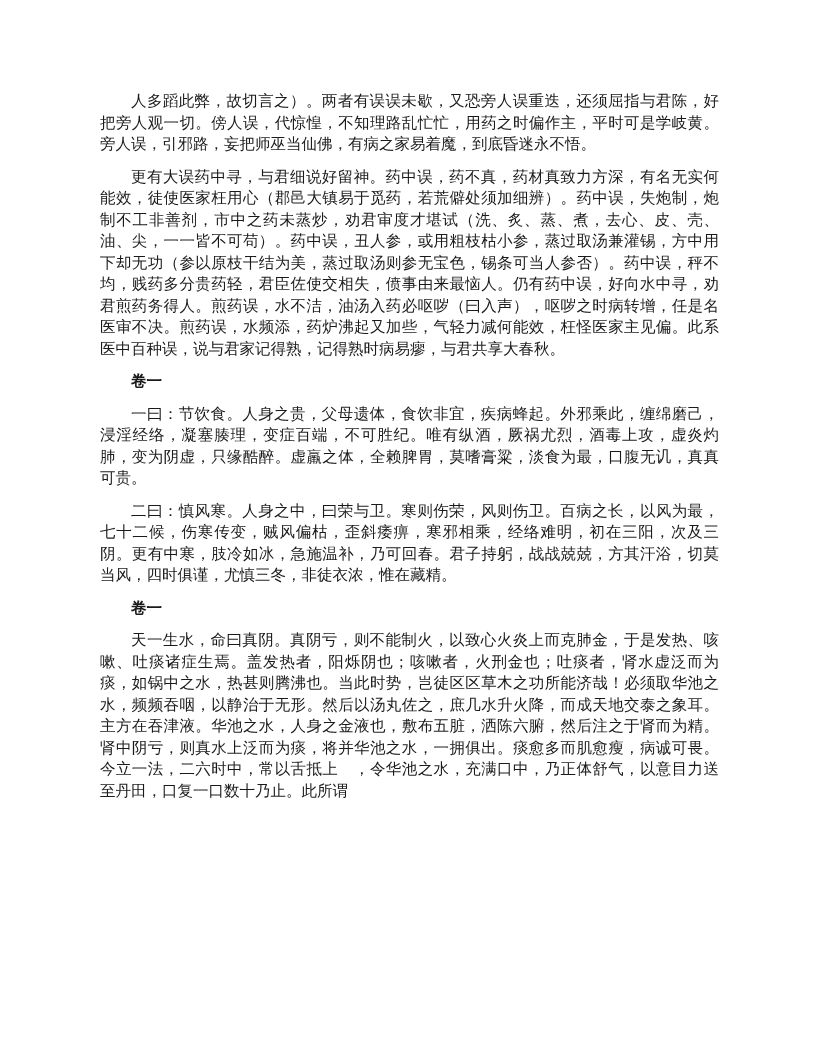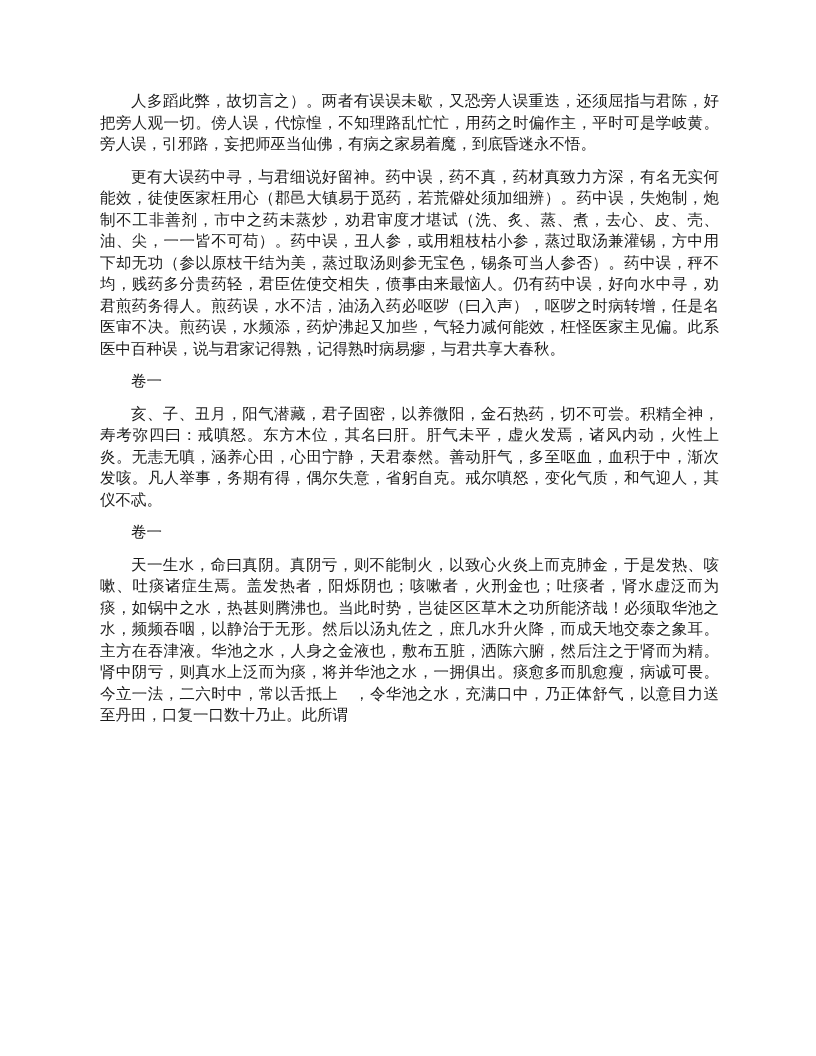--- a/index.html
+++ b/index.html
@@ -25,27 +25,28 @@
     line-height: 21.5px;
     text-align: justify;
     text-justify: inter-ideograph;
     text-indent: 2em;
     word-break: break-all;
   }
   .heading {
     margin: 0 0 11px 0;
     line-height: 21.5px;
     text-indent: 2em;
-    font-weight: normal;
+    font-weight: bold;
     font-size: 15.5px;
   }
 </style>
 </head>
 <body>
 
 <div class="page">
   <p class="para">人多蹈此弊，故切言之）。两者有误误未歇，又恐旁人误重迭，还须屈指与君陈，好把旁人观一切。傍人误，代惊惶，不知理路乱忙忙，用药之时偏作主，平时可是学岐黄。旁人误，引邪路，妄把师巫当仙佛，有病之家易着魔，到底昏迷永不悟。</p>
   <p class="para">更有大误药中寻，与君细说好留神。药中误，药不真，药材真致力方深，有名无实何能效，徒使医家枉用心（郡邑大镇易于觅药，若荒僻处须加细辨）。药中误，失炮制，炮制不工非善剂，市中之药未蒸炒，劝君审度才堪试（洗、炙、蒸、煮，去心、皮、壳、油、尖，一一皆不可苟）。药中误，丑人参，或用粗枝枯小参，蒸过取汤兼灌锡，方中用下却无功（参以原枝干结为美，蒸过取汤则参无宝色，锡条可当人参否）。药中误，秤不均，贱药多分贵药轻，君臣佐使交相失，偾事由来最恼人。仍有药中误，好向水中寻，劝君煎药务得人。煎药误，水不洁，油汤入药必呕哕（曰入声），呕哕之时病转增，任是名医审不决。煎药误，水频添，药炉沸起又加些，气轻力减何能效，枉怪医家主见偏。此系医中百种误，说与君家记得熟，记得熟时病易瘳，与君共享大春秋。</p>
   <p class="heading">卷一</p>
-  <p class="para">亥、子、丑月，阳气潜藏，君子固密，以养微阳，金石热药，切不可尝。积精全神，寿考弥四曰：戒嗔怒。东方木位，其名曰肝。肝气未平，虚火发焉，诸风内动，火性上炎。无恚无嗔，涵养心田，心田宁静，天君泰然。善动肝气，多至呕血，血积于中，渐次发咳。凡人举事，务期有得，偶尔失意，省躬自克。戒尔嗔怒，变化气质，和气迎人，其仪不忒。</p>
+  <p class="para">一曰：节饮食。人身之贵，父母遗体，食饮非宜，疾病蜂起。外邪乘此，缠绵磨己，浸淫经络，凝塞腠理，变症百端，不可胜纪。唯有纵酒，厥祸尤烈，酒毒上攻，虚炎灼肺，变为阴虚，只缘酷醉。虚羸之体，全赖脾胃，莫嗜膏粱，淡食为最，口腹无讥，真真可贵。</p>
+  <p class="para">二曰：慎风寒。人身之中，曰荣与卫。寒则伤荣，风则伤卫。百病之长，以风为最，七十二候，伤寒传变，贼风偏枯，歪斜痿痹，寒邪相乘，经络难明，初在三阳，次及三阴。更有中寒，肢冷如冰，急施温补，乃可回春。君子持躬，战战兢兢，方其汗浴，切莫当风，四时俱谨，尤慎三冬，非徒衣浓，惟在藏精。</p>
   <p class="heading">卷一</p>
   <p class="para">天一生水，命曰真阴。真阴亏，则不能制火，以致心火炎上而克肺金，于是发热、咳嗽、吐痰诸症生焉。盖发热者，阳烁阴也；咳嗽者，火刑金也；吐痰者，肾水虚泛而为痰，如锅中之水，热甚则腾沸也。当此时势，岂徒区区草木之功所能济哉！必须取华池之水，频频吞咽，以静治于无形。然后以汤丸佐之，庶几水升火降，而成天地交泰之象耳。主方在吞津液。华池之水，人身之金液也，敷布五脏，洒陈六腑，然后注之于肾而为精。肾中阴亏，则真水上泛而为痰，将并华池之水，一拥俱出。痰愈多而肌愈瘦，病诚可畏。今立一法，二六时中，常以舌抵上　，令华池之水，充满口中，乃正体舒气，以意目力送至丹田，口复一口数十乃止。此所谓</p>
 </div>
 
 </body></html>

